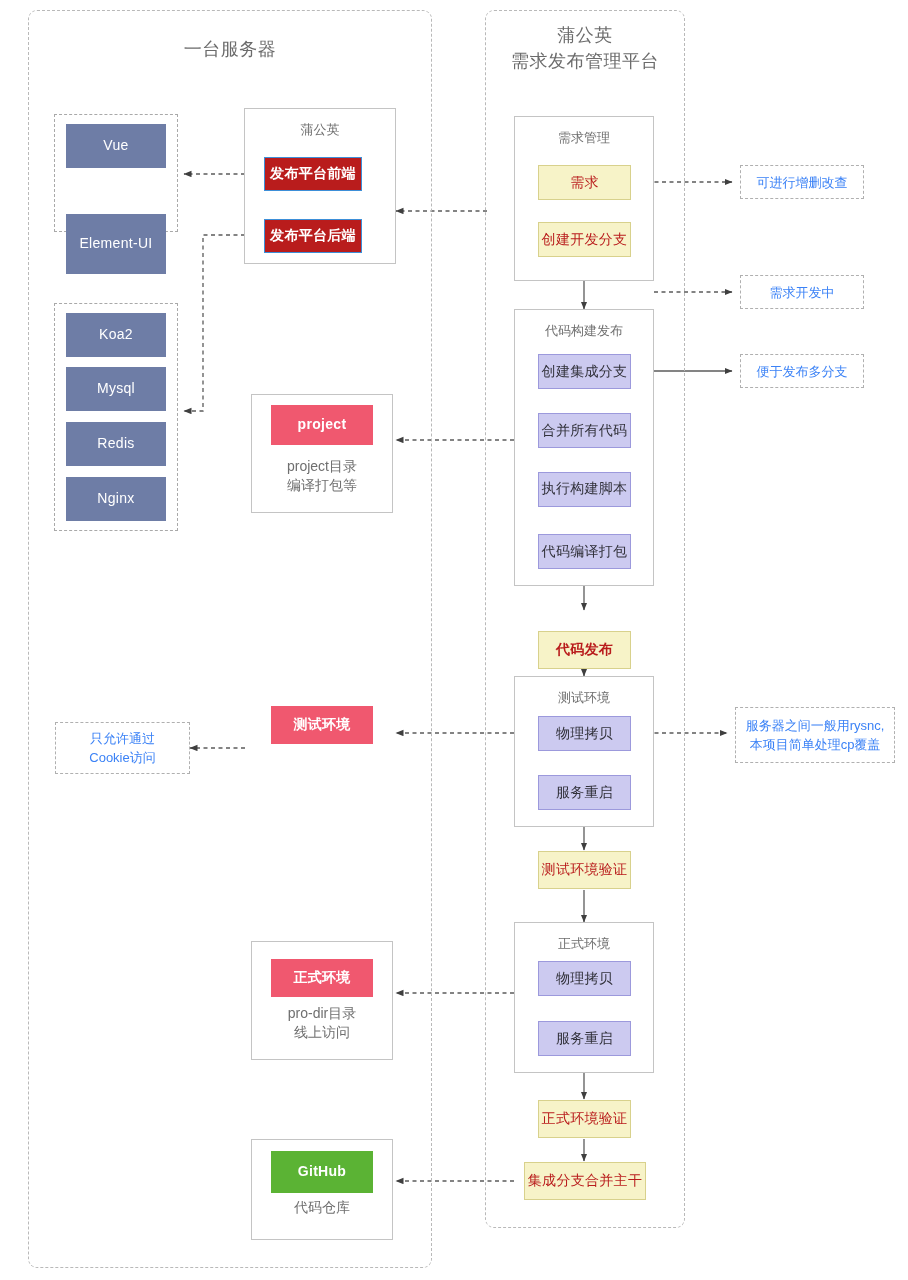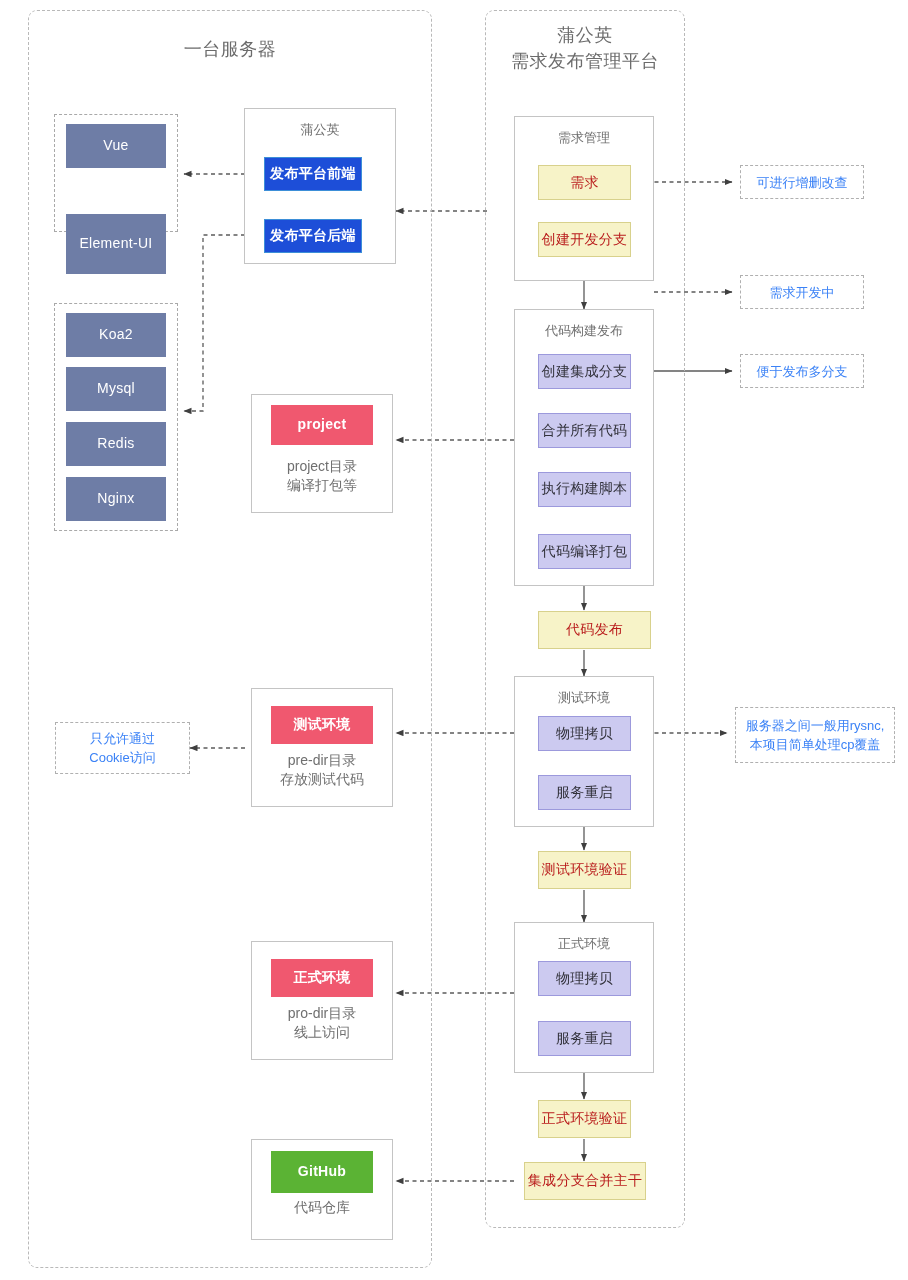--- a/index.html
+++ b/index.html
@@ -66,21 +66,21 @@
     letter-spacing:.3px;
     box-sizing:border-box;
   }
   .node-slate{
     background:#6e7da6;
     color:#ffffff;
     border:1px solid #6e7da6;
     font-size:14px;
   }
   .node-blue{
-    background:#1d4ed8;
+    background:#b91c1c;
     color:#ffffff;
     border:1px solid #3d8fd8;
     font-weight:bold;
     font-size:14px;
   }
   .node-yellow{
     background:#f7f3c8;
     color:#b91c1c;
     border:1.1px solid #d8d18c;
     font-size:14px;
@@ -224,24 +224,20 @@
   </div>
   <div class="abs node node-blue" style="left:264px;top:157px;width:98px;height:34px;">发布平台前端</div>
   <div class="abs node node-blue" style="left:264px;top:219px;width:98px;height:34px;">发布平台后端</div>
 
   <div class="abs panel" style="left:251px;top:394px;width:142px;height:119px;">
     <div class="caption" style="top:62px;">project目录
 编译打包等</div>
   </div>
   <div class="abs node node-pink" style="left:271px;top:405px;width:102px;height:40px;">project</div>
 
-  <div class="abs panel" style="left:251px;top:688px;width:142px;height:119px;">
-    <div class="caption" style="top:62px;">pre-dir目录
-存放测试代码</div>
-  </div>
   <div class="abs node node-pink" style="left:271px;top:706px;width:102px;height:38px;">测试环境</div>
 
   <div class="abs note" style="left:55px;top:722px;width:135px;height:52px;">只允许通过
 Cookie访问</div>
 
   <div class="abs panel" style="left:251px;top:941px;width:142px;height:119px;">
     <div class="caption" style="top:62px;">pro-dir目录
 线上访问</div>
   </div>
   <div class="abs node node-pink" style="left:271px;top:959px;width:102px;height:38px;">正式环境</div>
@@ -258,21 +254,21 @@
   <div class="abs node node-yellow" style="left:538px;top:222px;width:93px;height:35px;">创建开发分支</div>
 
   <div class="abs panel" style="left:514px;top:309px;width:140px;height:277px;">
     <div class="panel-title" style="top:12px;">代码构建发布</div>
   </div>
   <div class="abs node node-purple" style="left:538px;top:354px;width:93px;height:35px;">创建集成分支</div>
   <div class="abs node node-purple" style="left:538px;top:413px;width:93px;height:35px;">合并所有代码</div>
   <div class="abs node node-purple" style="left:538px;top:472px;width:93px;height:35px;font-family:Liberation Mono, monospace;">执行构建脚本</div>
   <div class="abs node node-purple" style="left:538px;top:534px;width:93px;height:35px;font-family:Liberation Serif, serif;">代码编译打包</div>
 
-  <div class="abs node node-yellow" style="left:538px;top:611px;width:113px;height:38px;">代码发布</div>
+  <div class="abs node node-yellow" style="left:538px;top:631px;width:93px;height:38px;font-weight:bold;">代码发布</div>
 
   <div class="abs panel" style="left:514px;top:676px;width:140px;height:151px;">
     <div class="panel-title" style="top:12px;">测试环境</div>
   </div>
   <div class="abs node node-purple" style="left:538px;top:716px;width:93px;height:35px;">物理拷贝</div>
   <div class="abs node node-purple" style="left:538px;top:775px;width:93px;height:35px;">服务重启</div>
 
   <div class="abs node node-yellow" style="left:538px;top:851px;width:93px;height:38px;">测试环境验证</div>
 
   <div class="abs panel" style="left:514px;top:922px;width:140px;height:151px;">

